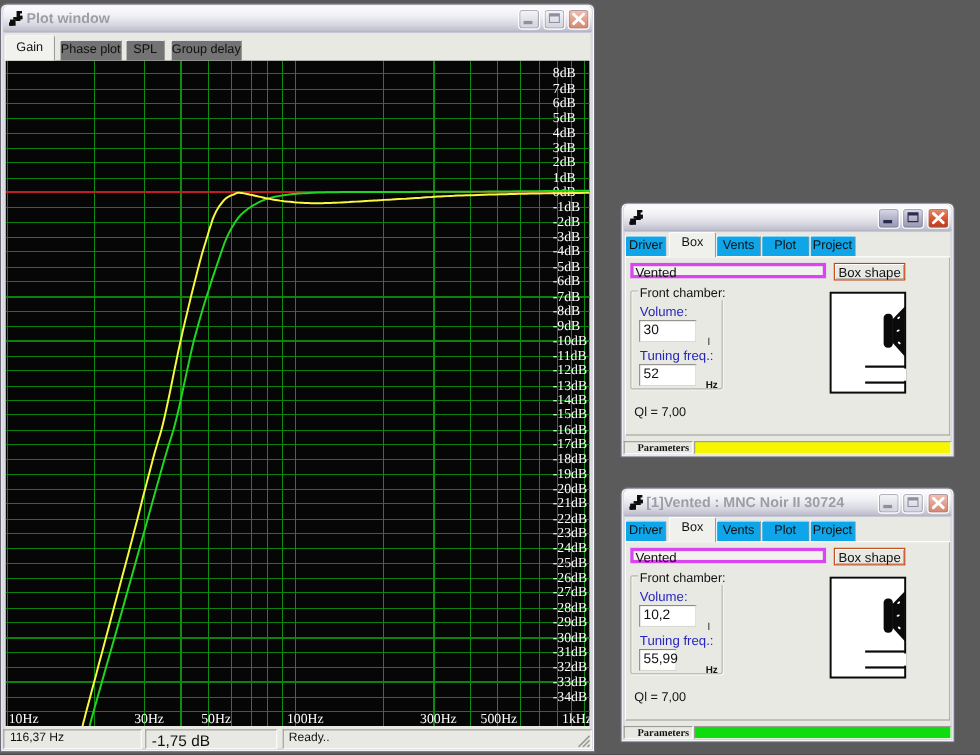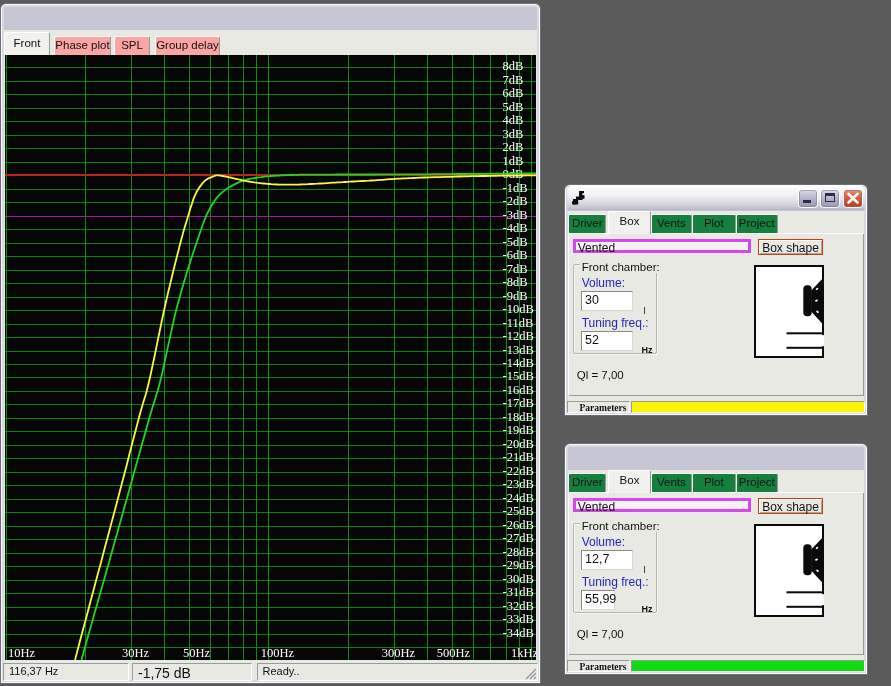--- a/index.html
+++ b/index.html
@@ -9,21 +9,21 @@
 .tbar { position:absolute; left:2px; right:2px; top:1px; height:24px;
   border-radius:5px 5px 0 0;
   background:linear-gradient(180deg,#fdfdfe 0%,#f2f2f6 35%,#d8d8e2 72%,#c2c2d0 93%,#b2b2c2 100%); }
 .ticon { position:absolute; left:5px; top:5px; width:14px; height:15px; }
 .ttxt { position:absolute; left:21px; top:4px; font-size:13px; font-weight:bold;
   white-space:nowrap; }
 .tbtns { position:absolute; right:2px; top:3px; display:flex; gap:2.5px; }
 .tbtn { position:relative; width:20px; height:19px; border-radius:3.5px;
   border:1px solid #ffffff; box-shadow: inset 0 0 0 1px rgba(120,120,140,.55); overflow:hidden; }
 .wclient { background:#e9e9e4; }
-.tab { position:absolute; height:19px; background:#15803d;
+.tab { position:absolute; height:19px; background:#0ea5e9;
   border:1px solid #9a9a94; border-bottom:none; border-radius:2px 2px 0 0;
   border-top-color:#fff; border-left-color:#fff;
   font-size:11.5px; color:#111; text-align:center; padding-top:2px; z-index:1; }
 .tab.sel { height:22.5px; background:#f0f0ed; z-index:3; padding-top:3px; }
 .page { position:absolute; background:#e9e9e4; border-top:1px solid #ffffff;
   box-shadow: 1px 0 0 #fff inset, -1px -1px 0 #9a9a94 inset; z-index:2; }
 .flatbox { position:absolute; background:#f2f2ee; border:3px solid #d946ef;
   font-size:12px; color:#111; padding:0 2px; line-height:12px; z-index:4; }
 .btn3d { position:absolute; background:#e9e9e4; border:1px solid #c2410c;
   box-shadow: inset 1px 1px 0 #ffffff, inset -1px -1px 0 #a9a9a2;
@@ -33,29 +33,49 @@
 .lbl { position:absolute; font-size:11.5px; color:#111; z-index:5; white-space:nowrap; }
 .lbl.blue { color:#2525bb; font-size:12px; }
 .edit { position:absolute; background:#fff; border:1.5px solid #8a8a84;
   border-right-color:#d9d9d2; border-bottom-color:#d9d9d2;
   font-size:12.5px; color:#111; padding:1px 0 0 3px; z-index:5; }
 .unit { position:absolute; font-size:9px; color:#111; z-index:5; }
 .spanel { position:absolute; background:#e9e9e4; border:1px solid #9b9b95;
   border-right-color:#fdfdfd; border-bottom-color:#fdfdfd; z-index:6; }
 .ptxt { font-family:"Liberation Serif",serif; font-weight:bold; font-size:9.5px;
   color:#111; position:absolute; left:12px; top:0.5px; }
-.ptab { position:absolute; background:#fca5a5;
+.ptab { position:absolute; background:#737373;
   border:1px solid #9a9a94; border-bottom:none; border-radius:2px 2px 0 0;
   border-top-color:#fff; border-left-color:#fff;
   font-size:11.5px; color:#111; text-align:center; z-index:1; }
 </style></head><body>
 
 <div class="win" style="left:0px;top:3px;width:541px;height:681px">
+<div class="tbar">
+      <div class="ticon">
+        <svg width="13" height="14" viewBox="0 0 12 13.5" style="position:absolute;left:0;top:0">
+          <path d="M6.7,0 H11.3 V2.2 H9.6 V4.1 H11.6 V7.3 H9.9 V5.5 H9.5 V5.7 H6.8 V8.7 H5.7 V7.6 H3.6 V10 H3.2 V12.9 H0 V10 H0.8 V7.6 H3.6 V5.5 H6.7 Z" fill="#0c0c0c"></path>
+          <path d="M6.7,0 h2.8 v5.5 h-2.8 Z M9.9,4.1 h1.7 v3.2 h-1.7 Z M3.6,5.5 h6.3 v3.2 h-3.2 l0,-0.0 Z M0.8,7.6 h4.9 v5.3 h-4.9 Z M0,10 h3.2 v2.5 h-3.2 Z" fill="#0c0c0c"></path>
+        </svg>
+      </div>
+      <div class="ttxt" style="color:#9d9da6">Plot window</div>
+      <div class="tbtns">
+<div class="tbtn" style="background:linear-gradient(180deg,#f6f6f9 0%,#dedee7 60%,#d3d3de 100%);">
+          <div style="position:absolute;left:4px;bottom:4px;width:8px;height:3px;background:#8f8fa0"></div>
+        </div>
+<div class="tbtn" style="background:linear-gradient(180deg,#f6f6f9 0%,#dedee7 60%,#d3d3de 100%);">
+          <div style="position:absolute;left:4px;top:3px;width:10px;height:9px;border:1.5px solid #8f8fa0;border-top-width:3px"></div>
+        </div>
+<div class="tbtn" style="background:linear-gradient(180deg,#f2c3b8 0%,#e09a87 60%,#d4876f 100%);"><svg width="18" height="17">
+            <path d="M4.5,4 L13.5,12.5 M13.5,4 L4.5,12.5" stroke="#ffffff" stroke-width="2.6" stroke-linecap="round"></path>
+          </svg></div>
+</div>
+    </div>
 <div class="wclient" style="position:absolute;left:3px;top:26px;right:3px;bottom:3px">
-  <div class="ptab" style="left:0px;top:2px;height:22.5px;width:46px;background:#f1f1ee;z-index:3;padding-top:4px">Front</div>
+  <div class="ptab" style="left:0px;top:2px;height:22.5px;width:46px;background:#f1f1ee;z-index:3;padding-top:4px">Gain</div>
   <div class="ptab" style="left:50px;top:5.5px;height:19px;width:57px;padding-top:2.5px">Phase plot</div>
   <div class="ptab" style="left:110px;top:5.5px;height:19px;width:36px;padding-top:2.5px">SPL</div>
   <div class="ptab" style="left:151px;top:5.5px;height:19px;width:65px;padding-top:2.5px">Group delay</div>
   <svg width="531" height="605" style="position:absolute;left:1px;top:24.5px">
         <rect x="0" y="0" width="531" height="605" fill="#060606"></rect>
         <g shape-rendering="crispEdges">
           <path d="M0,12.0 H531 M0,26.0 H531 M0,39.0 H531 M0,53.0 H531 M0,66.0 H531 M0,80.0 H531 M0,93.0 H531 M0,107.0 H531 M0,120.0 H531 M0,134.0 H531 M0,147.0 H531 M0,161.0 H531 M0,174.0 H531 M0,188.0 H531 M0,201.0 H531 M0,215.0 H531 M0,228.0 H531 M0,242.0 H531 M0,255.0 H531 M0,269.0 H531 M0,282.0 H531 M0,296.0 H531 M0,309.0 H531 M0,322.0 H531 M0,336.0 H531 M0,349.0 H531 M0,363.0 H531 M0,376.0 H531 M0,390.0 H531 M0,403.0 H531 M0,417.0 H531 M0,430.0 H531 M0,444.0 H531 M0,457.0 H531 M0,471.0 H531 M0,484.0 H531 M0,498.0 H531 M0,511.0 H531 M0,525.0 H531 M0,538.0 H531 M0,552.0 H531 M0,565.0 H531 M0,579.0 H531 M0,592.0 H531" stroke="#0d810d" stroke-width="1" fill="none"></path>
           <path d="M1.5,0 V605 M80.5,0 V605 M126.5,0 V605 M159.5,0 V605 M184.5,0 V605 M205.5,0 V605 M223.5,0 V605 M238.5,0 V605 M251.5,0 V605 M263.5,0 V605 M343.5,0 V605 M389.5,0 V605 M422.5,0 V605 M447.5,0 V605 M468.5,0 V605 M485.5,0 V605 M501.5,0 V605 M514.5,0 V605 M526.5,0 V605" stroke="#0e8c0e" stroke-width="1" fill="none"></path>
           <path d="M0,119.5 H531" stroke="#bc2020" stroke-width="2" fill="none"></path>
           <path d="M0,161.0 H531" stroke="#a21ca2" stroke-width="1" fill="none"></path>
@@ -180,33 +200,53 @@
         </svg>
       </div>
   <div class="spanel" style="left:-1px;top:190.5px;width:63px;height:12px">
         <span class="ptxt">Parameters</span>
       </div>
   <div class="spanel" style="left:63.5px;top:190.5px;right:-1px;height:12px;background:#f6f600"></div>
 </div>
 </div>
 
 <div class="win" style="left:563.5px;top:442.5px;width:304px;height:232.5px">
+<div class="tbar">
+      <div class="ticon">
+        <svg width="13" height="14" viewBox="0 0 12 13.5" style="position:absolute;left:0;top:0">
+          <path d="M6.7,0 H11.3 V2.2 H9.6 V4.1 H11.6 V7.3 H9.9 V5.5 H9.5 V5.7 H6.8 V8.7 H5.7 V7.6 H3.6 V10 H3.2 V12.9 H0 V10 H0.8 V7.6 H3.6 V5.5 H6.7 Z" fill="#0c0c0c"></path>
+          <path d="M6.7,0 h2.8 v5.5 h-2.8 Z M9.9,4.1 h1.7 v3.2 h-1.7 Z M3.6,5.5 h6.3 v3.2 h-3.2 l0,-0.0 Z M0.8,7.6 h4.9 v5.3 h-4.9 Z M0,10 h3.2 v2.5 h-3.2 Z" fill="#0c0c0c"></path>
+        </svg>
+      </div>
+      <div class="ttxt" style="color:#9d9da6">[1]Vented : MNC Noir II 30724</div>
+      <div class="tbtns">
+<div class="tbtn" style="background:linear-gradient(180deg,#f6f6f9 0%,#dedee7 60%,#d3d3de 100%);">
+          <div style="position:absolute;left:4px;bottom:4px;width:8px;height:3px;background:#8f8fa0"></div>
+        </div>
+<div class="tbtn" style="background:linear-gradient(180deg,#f6f6f9 0%,#dedee7 60%,#d3d3de 100%);">
+          <div style="position:absolute;left:4px;top:3px;width:10px;height:9px;border:1.5px solid #8f8fa0;border-top-width:3px"></div>
+        </div>
+<div class="tbtn" style="background:linear-gradient(180deg,#f2c3b8 0%,#e09a87 60%,#d4876f 100%);"><svg width="18" height="17">
+            <path d="M4.5,4 L13.5,12.5 M13.5,4 L4.5,12.5" stroke="#ffffff" stroke-width="2.6" stroke-linecap="round"></path>
+          </svg></div>
+</div>
+    </div>
 <div class="wclient" style="position:absolute;left:3px;top:26px;right:3px;bottom:2px">
   <div class="tab" style="left:0.8px;top:3.8px;width:37.9px">Driver</div>
   <div class="tab sel" style="left:40.4px;top:0.7px;width:43.2px">Box</div>
   <div class="tab" style="left:83.6px;top:3.8px;width:40.5px">Vents</div>
   <div class="tab" style="left:124.1px;top:3.8px;width:44.4px">Plot</div>
   <div class="tab" style="left:168.5px;top:3.8px;width:41.5px">Project</div>
   <div class="page" style="left:0;top:22.8px;width:100%;height:163px"></div>
   <div class="flatbox" style="left:5.2px;top:28.3px;width:178px;height:14.6px">Vented</div>
   <div class="btn3d" style="left:190.3px;top:28px;width:65.5px;height:16px">Box shape</div>
   <div class="groupbox" style="left:5.5px;top:53.5px;width:84px;height:90px"></div>
   <div class="lbl" style="left:12.2px;top:50.6px;background:#e9e9e4;padding:0 2px;z-index:6">Front chamber:</div>
   <div class="lbl blue" style="left:14.2px;top:65.6px">Volume:</div>
-  <div class="edit" style="left:13.5px;top:80.5px;width:52px;height:20px">12,7</div>
+  <div class="edit" style="left:13.5px;top:80.5px;width:52px;height:20px">10,2</div>
   <div class="unit" style="left:76px;top:95px">l</div>
   <div class="lbl blue" style="left:14.2px;top:105.9px">Tuning freq.:</div>
   <div class="edit" style="left:13.5px;top:120.5px;width:34px;height:20px">55,99</div>
   <div class="unit" style="left:74px;top:134px;font-weight:bold">Hz</div>
   <div class="lbl" style="left:9.2px;top:158.5px">Ql = 7,00</div>
   <div style="position:absolute;left:186.5px;top:54.1px;width:70px;height:93px;z-index:6">
         <svg width="70" height="93" style="position:absolute;left:0;top:0">
           <rect x="1" y="1" width="68" height="91" fill="#ffffff" stroke="#0a0a0a" stroke-width="2"></rect>
           <path d="M57.2,25.4 L68.6,13.6 L68.6,59.0 L57.2,46.4 Z" fill="#0a0a0a"></path>
           <rect x="49.3" y="20.2" width="8.4" height="31" rx="3.8" fill="#0a0a0a"></rect>

